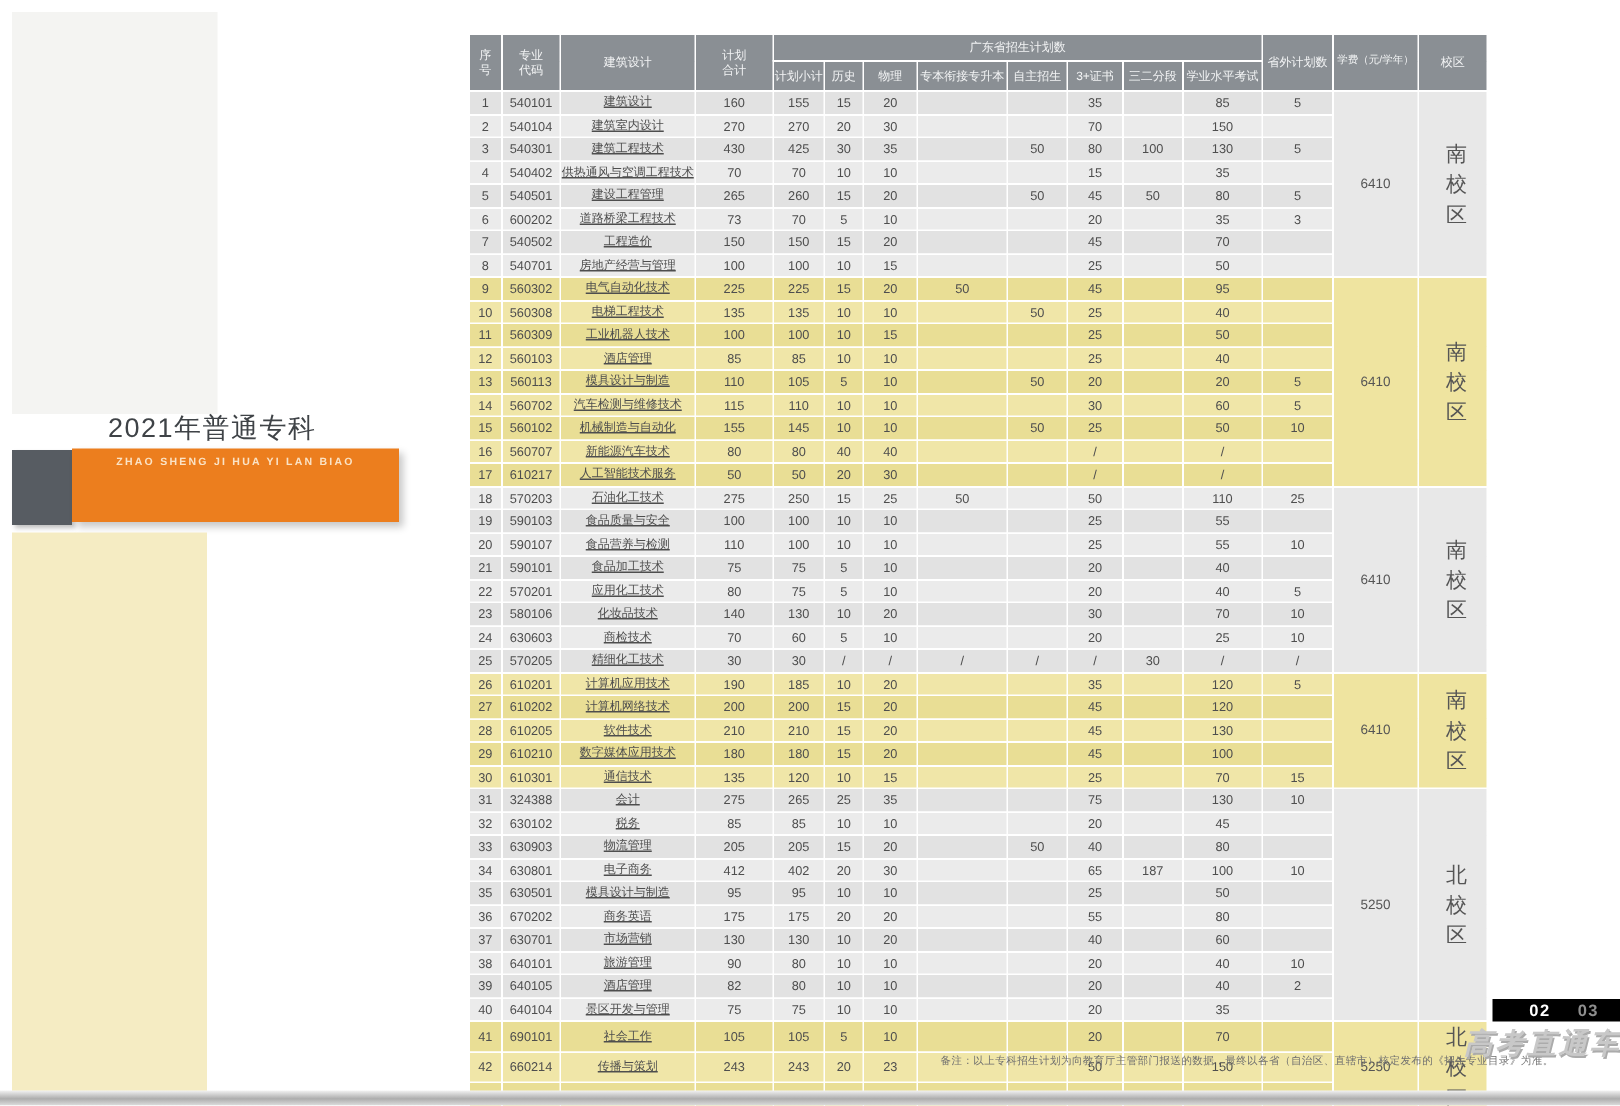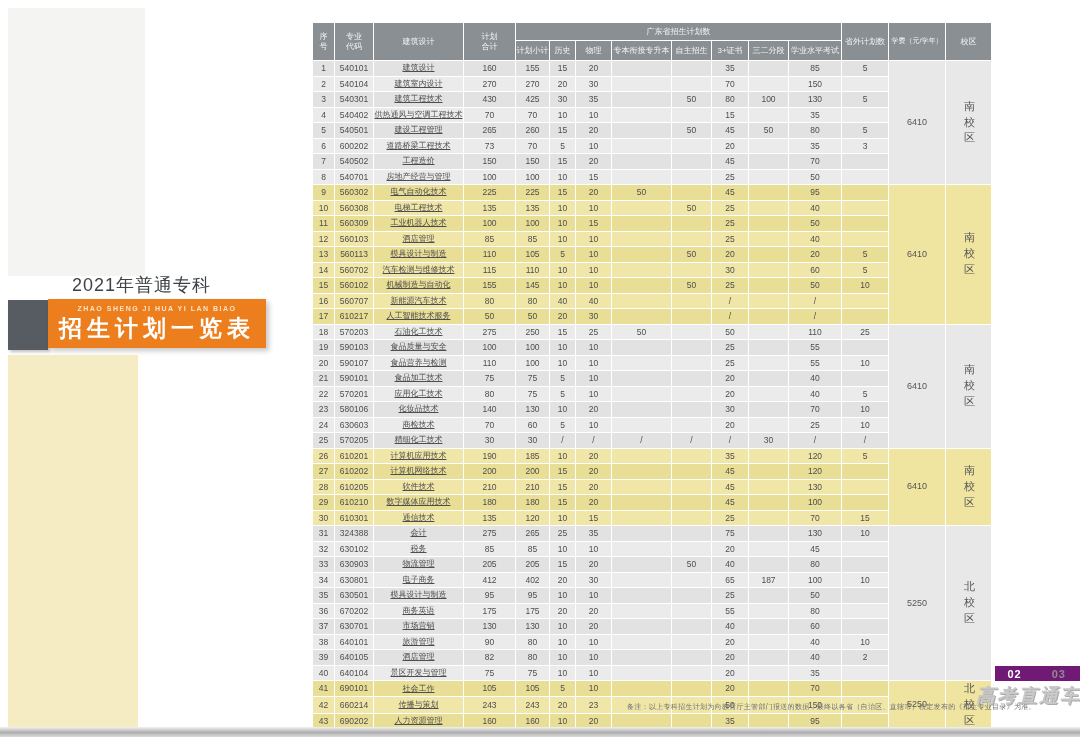--- a/index.html
+++ b/index.html
@@ -25,47 +25,46 @@
   .tbl thead tr.h2 th{height:19px;}
   .tbl thead th.pre{white-space:pre-line;}
   .tbl thead th.fz7{font-size:7px;}
   .tbl tbody td{font-size:8.5px;color:#4E4E4E;height:14.5px;line-height:1;}
   .tbl tbody td.name{font-size:8px;text-decoration:underline;}
   tr.gry-a > td{background:#EBEBEB;}
   tr.gry-b > td{background:#E2E2E2;}
   tr.yel-a > td{background:#F0E6A8;}
   tr.yel-b > td{background:#E9DE95;}
   .tbl td.tuition{font-size:9px;color:#555;}
-  .tbl td.campus{font-size:11px;color:#555;}
+  .tbl td.campus{font-size:14px;color:#555;}
   .tbl td.merged-gry{background:#E8E8E8;}
   .tbl td.merged-yel{background:#EFE4A0;}
   .vtxt{display:inline-block;width:9px;word-break:break-all;white-space:normal;line-height:1.45;}
   tr.total > td{background:#9FA3A7;color:#ffffff;font-size:8.5px;height:15px;}
   tr.total td.tlabel{text-align:left;padding-left:5px;}
   
   .note{position:absolute;left:627px;top:702px;font-size:7px;color:#6F6F6F;letter-spacing:0.3px;white-space:nowrap;z-index:1;}
-  .page-bar{position:absolute;left:995px;top:666px;width:85px;height:15px;background:#701a75;z-index:2;
+  .page-bar{position:absolute;left:995px;top:666px;width:85px;height:15px;background:#000000;z-index:2;
     display:flex;align-items:center;justify-content:flex-end;padding-right:14px;box-sizing:border-box;
-    font-size:11px;font-weight:bold;letter-spacing:1px;gap:12px;}
+    font-size:11px;font-weight:bold;letter-spacing:1px;}
   .page-bar .p1{color:#FFFFFF;margin-right:6px;}
   .page-bar .p2{color:#8E8E8E;padding-left:12px;}
   .watermark{position:absolute;left:976px;top:683px;font-size:19px;font-weight:bold;color:#C8C8C8;
     letter-spacing:2px;z-index:3;text-shadow:1px 1px 0 #ABABAB;white-space:nowrap;font-style:italic;}
   .bottom-band{position:absolute;left:0;top:727px;width:1080px;height:10px;
     background:linear-gradient(to bottom,#F2F2F2 0%,#ADADAD 55%,#DDDDDD 100%);}
 </style>
 </head>
 <body>
 
 <div class="block-gray-top"></div>
 <div class="year-title">2021年普通专科</div>
 <div class="dark-square"></div>
 <div class="banner">
   <span class="pinyin">ZHAO SHENG JI HUA YI LAN BIAO</span>
-  <span class="cn">招生计划一览表</span>
 </div>
 <div class="block-yellow-side"></div>
 
 <div class="tbl-wrap">
   <table class="tbl">
     <colgroup>
       <col style="width:22px">
         <col style="width:39px">
         <col style="width:90px">
         <col style="width:52px">

